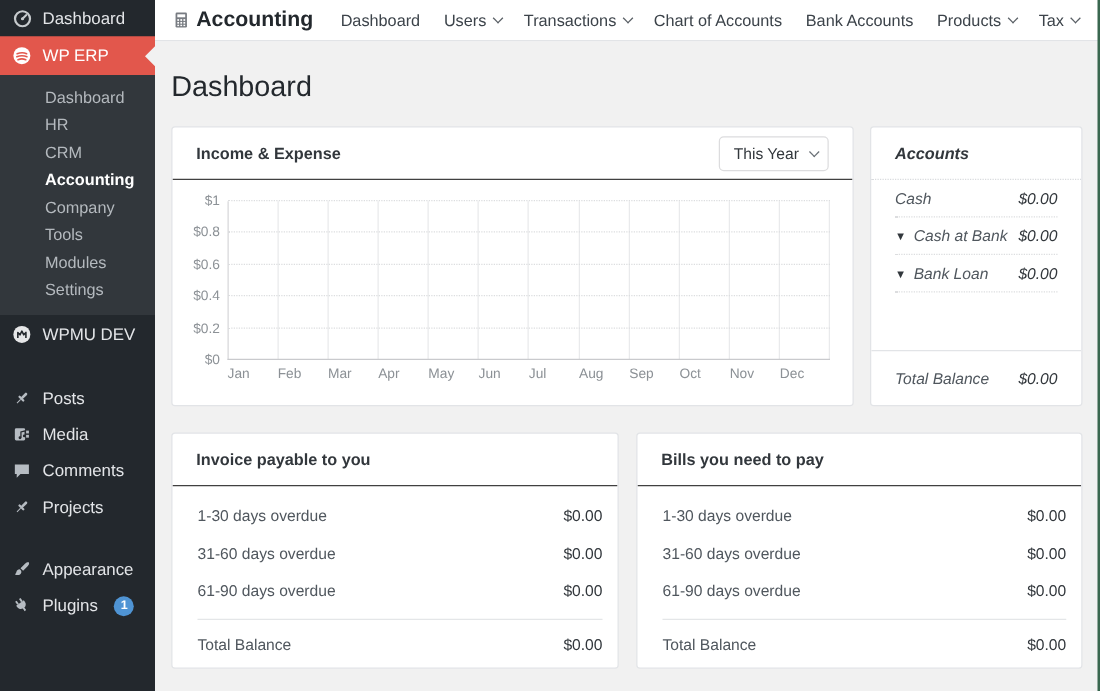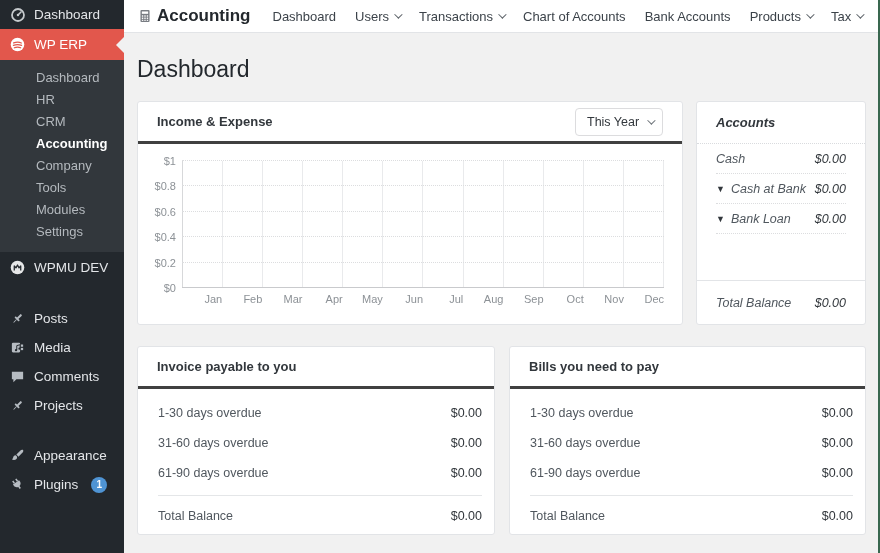--- a/index.html
+++ b/index.html
@@ -62,21 +62,21 @@
   .page-title { font-size:23px; font-weight:400; color:#23282d; margin:23px 0 18px 13px; }
 
   .content { padding:0 14px 0 13px; }
   .row { display:flex; }
   .row1 { gap:13px; margin-bottom:21px; }
   .row2 { gap:14px; }
 
   .panel { background:#fff; border:1px solid #e2e4e7; border-radius:3px; overflow:hidden; }
   .panel-header {
     height:42px; display:flex; align-items:center; justify-content:space-between;
-    padding:0 19px; border-bottom:3px solid #404040;
+    padding:0 19px; border-bottom:1px solid #404040;
   }
   .panel-header.dotted { border-bottom:1px dotted #d9dbde; }
   .panel-title { font-size:13px; font-weight:700; color:#32373c; }
 
   .chart-panel { width:546px; height:224px; }
   .accounts-panel { width:170px; height:224px; display:flex; flex-direction:column;font-style:italic; }
   .half-panel { width:358px; height:189px; }
   .half-panel.bills { width:357px; }
 
   .select-box {
@@ -90,21 +90,21 @@
   
   .chart-wrap { padding:17px 18px 0 14px; }
   .plot-area { position:relative; margin-left:30px; height:127px; }
   .plot-grid { display:flex; height:100%; border-left:1px solid #d7d8da; }
   .plot-grid .col { flex:1; border-right:1px solid #e9eaec; }
   .hline { position:absolute; left:0; right:0; height:0; border-top:1px dotted #dcdddf; }
   .xaxis { position:absolute; left:0; right:0; bottom:0; border-top:1px solid #c9cacd; }
   .ylabels { position:absolute; left:-32px; top:0; bottom:0; width:30px; }
   .yl { position:absolute; right:4px; transform:translateY(6px); font-size:11px; color:#8c9196; }
   .xlabels { display:flex; margin-left:30px; padding-top:5px; }
-  .xl { flex:1; text-align:right; font-size:11px; color:#8c9196; }
+  .xl { flex:1; text-align:left; font-size:11px; color:#8c9196; }
 
   
   .acct-body { padding:0 19px; }
   .acct-row {
     display:flex; align-items:center; height:30px;
     border-bottom:1px dotted #dcdddf; font-size:12.5px; color:#50575e;
   }
   .acct-row .caret { font-size:9px; color:#32373c; margin-right:6px; cursor:pointer; }
   .acct-row .lbl { flex:1; }
   .acct-row .val { color:#32373c; }

